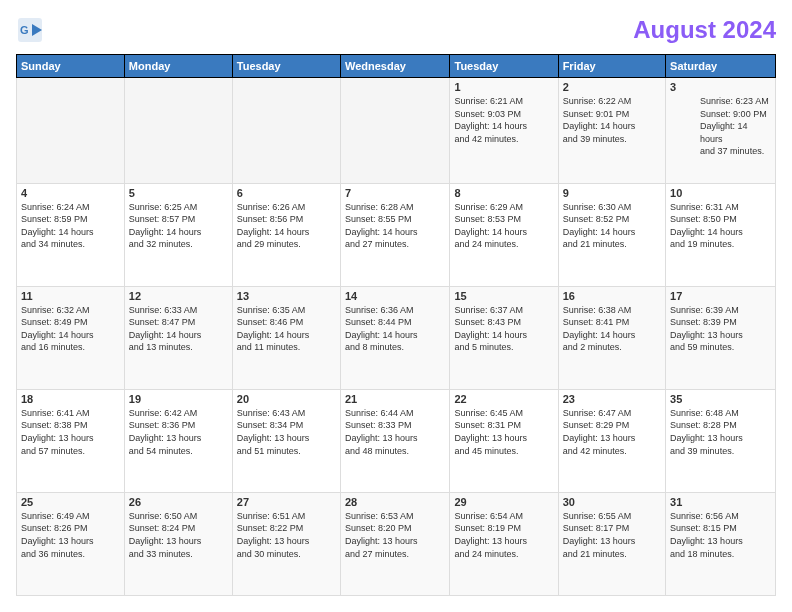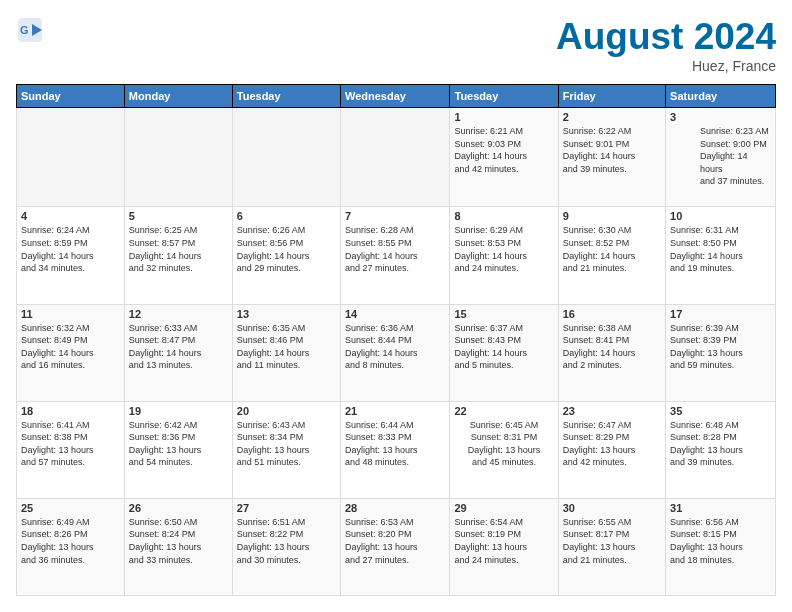--- a/index.html
+++ b/index.html
@@ -38,23 +38,23 @@
     }
     .logo-icon {
       width: 28px;
       height: 28px;
       margin-right: 4px;
     }
     .title-block {
       text-align: right;
     }
     .title-month {
-      font-size: 37px;
+      font-size: 24px;
       font-weight: bold;
-      color: #0369a1;
+      color: #8b5cf6;
     }
     .title-location {
       font-size: 14px;
       color: #555;
     }
     .calendar {
       width: 100%;
       border-collapse: collapse;
       flex: 1;
       font-size: 9.5px;
@@ -104,21 +104,20 @@
   <div class="header">
     <div class="logo">
       <svg class="logo-icon" viewBox="0 0 28 28">
         <rect x="2" y="2" width="24" height="24" rx="3" fill="#3a7abf" opacity="0.15"></rect>
         <text x="4" y="18" font-size="11" font-weight="bold" fill="#3a7abf">G</text>
         <polygon points="16,8 26,14 16,20" fill="#3a7abf"></polygon>
       </svg>
     </div>
     <div class="title-block">
       <div class="title-month">August 2024</div>
-      <div class="title-location">Huez, France</div>
     </div>
   </div>
 
   <table class="calendar">
     <thead>
       <tr>
         <th>Sunday</th>
         <th>Monday</th>
         <th>Tuesday</th>
         <th>Wednesday</th>
@@ -281,21 +280,21 @@
           </td>
           <td>
             <div class="day-num">21</div>
             <div class="day-info" style="white-space: pre-line;">Sunrise: 6:44 AM
 Sunset: 8:33 PM
 Daylight: 13 hours
 and 48 minutes.</div>
           </td>
           <td>
             <div class="day-num">22</div>
-            <div class="day-info" style="white-space: pre-line; text-align: center;">Sunrise: 6:45 AM
+            <div class="day-info" style="white-space: pre-line;">Sunrise: 6:45 AM
 Sunset: 8:31 PM
 Daylight: 13 hours
 and 45 minutes.</div>
           </td>
           <td>
             <div class="day-num">23</div>
             <div class="day-info" style="white-space: pre-line;">Sunrise: 6:47 AM
 Sunset: 8:29 PM
 Daylight: 13 hours
 and 42 minutes.</div>

